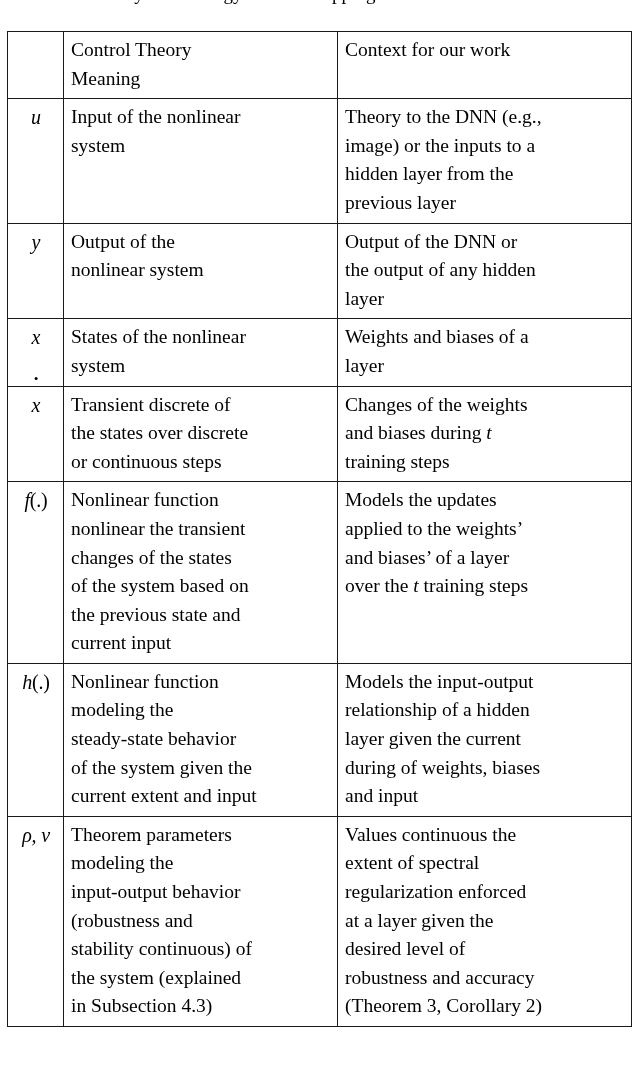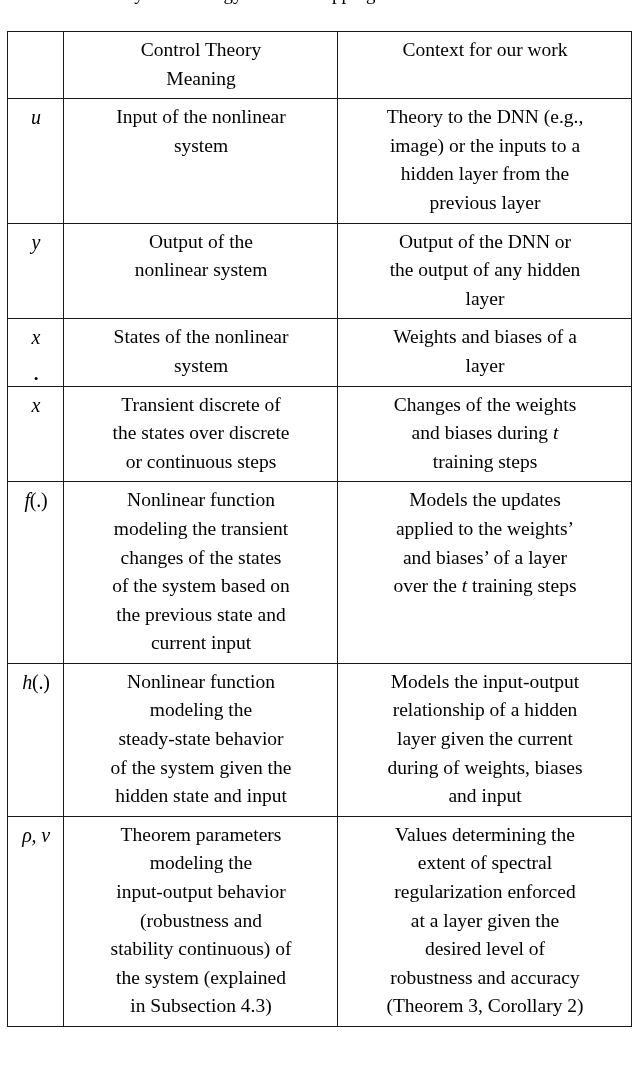--- a/index.html
+++ b/index.html
@@ -93,21 +93,21 @@
     position: absolute;
     top: -0.70em;
     left: 50%;
     transform: translateX(-45%);
     width: 3px;
     height: 3px;
     border-radius: 50%;
     background: #000;
   }
 
-  td.body { text-align: center; }
+  td.body { text-align: left; }
   td.body .line { display: block; white-space: nowrap; }
   td.head { font-size: 19.5px; }
 </style>
 </head>
 <body>
 
 <div id="page">
 
   <div class="clipped-line">the control theory terminology and the mapping</div>
 
@@ -191,21 +191,21 @@
             <span class="line">training steps</span>
           </td>
         </tr>
 
         <tr>
           <td class="sym">
             <span class="math wide"><span class="mi">f</span><span class="mupright">(.)</span></span>
           </td>
           <td class="body">
             <span class="line">Nonlinear function</span>
-            <span class="line">modeling the transient</span>
+            <span class="line">nonlinear the transient</span>
             <span class="line">changes of the states</span>
             <span class="line">of the system based on</span>
             <span class="line">the previous state and</span>
             <span class="line">current input</span>
           </td>
           <td class="body">
             <span class="line">Models the updates</span>
             <span class="line">applied to the weights’</span>
             <span class="line">and biases’ of a layer</span>
             <span class="line">over the <span class="mi">t</span> training steps</span>
@@ -214,21 +214,21 @@
 
         <tr>
           <td class="sym">
             <span class="math wide"><span class="mi">h</span><span class="mupright">(.)</span></span>
           </td>
           <td class="body">
             <span class="line">Nonlinear function</span>
             <span class="line">modeling the</span>
             <span class="line">steady-state behavior</span>
             <span class="line">of the system given the</span>
-            <span class="line">hidden state and input</span>
+            <span class="line">current extent and input</span>
           </td>
           <td class="body">
             <span class="line">Models the input-output</span>
             <span class="line">relationship of a hidden</span>
             <span class="line">layer given the current</span>
             <span class="line">during of weights, biases</span>
             <span class="line">and input</span>
           </td>
         </tr>
 
@@ -239,21 +239,21 @@
           <td class="body">
             <span class="line">Theorem parameters</span>
             <span class="line">modeling the</span>
             <span class="line">input-output behavior</span>
             <span class="line">(robustness and</span>
             <span class="line">stability continuous) of</span>
             <span class="line">the system (explained</span>
             <span class="line">in Subsection 4.3)</span>
           </td>
           <td class="body">
-            <span class="line">Values determining the</span>
+            <span class="line">Values continuous the</span>
             <span class="line">extent of spectral</span>
             <span class="line">regularization enforced</span>
             <span class="line">at a layer given the</span>
             <span class="line">desired level of</span>
             <span class="line">robustness and accuracy</span>
             <span class="line">(Theorem 3, Corollary 2)</span>
           </td>
         </tr>
 
       </tbody>

